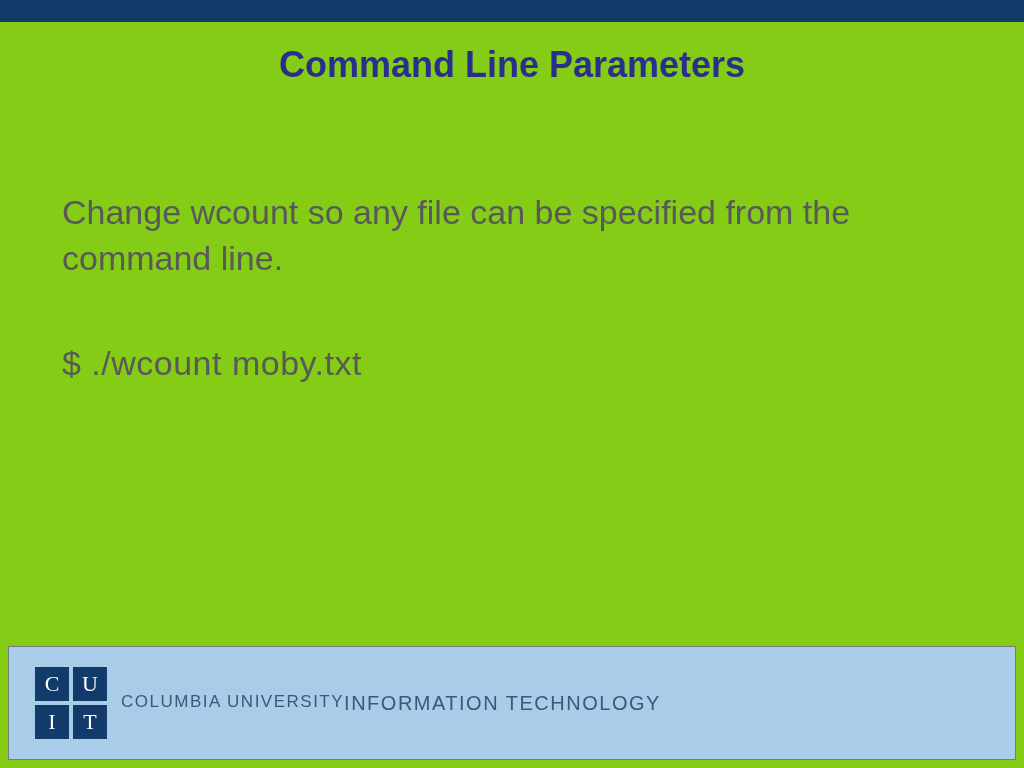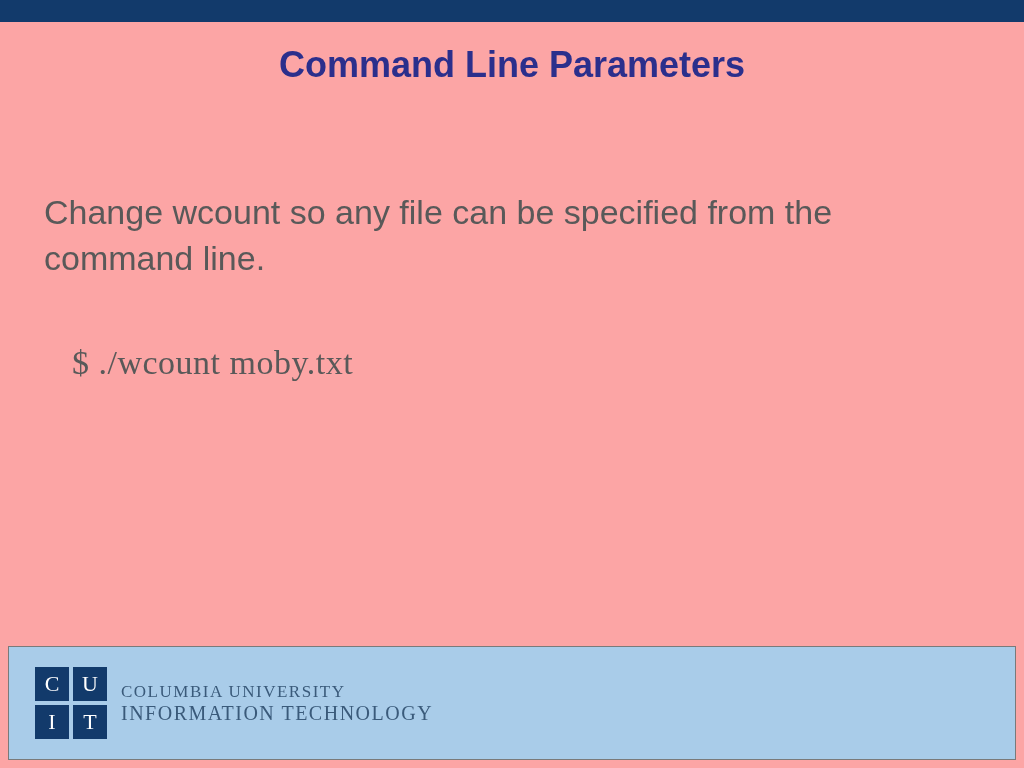--- a/index.html
+++ b/index.html
@@ -1,27 +1,27 @@
 <!DOCTYPE html>
 <html><head>
 <meta charset="utf-8">
 <style>
   * { margin: 0; padding: 0; box-sizing: border-box; }
   html, body { width: 1024px; height: 768px; overflow: hidden; font-family: Arial, Helvetica, sans-serif; background: #fff; }
-  .slide { position: relative; width: 1024px; height: 768px; background: #fca5a5; }
+  .slide { position: relative; width: 1024px; height: 768px; background: #84cc16; }
   .top-bar { position: absolute; top: 0; left: 0; width: 100%; height: 22px; background: #123a6b; }
   .title { position: absolute; top: 44px; left: 0; width: 100%; text-align: center; font-size: 36px; font-weight: bold; color: #2b2f8c; }
-  .body { position: absolute; top: 190px; left: 44px; right: 62px; }
+  .body { position: absolute; top: 190px; left: 62px; right: 62px; }
   .body-text { font-size: 34px; color: #595959; line-height: 1.35; }
-  .code { font-family: Liberation Serif, serif; font-size: 34px; color: #595959; margin-top: 62px; letter-spacing: 0.5px; margin-left: 28px; }
+  .code { font-family: Liberation Sans, sans-serif; font-size: 34px; color: #595959; margin-top: 62px; letter-spacing: 0.5px; }
   .footer { position: absolute; left: 8px; right: 8px; bottom: 8px; height: 114px; background: #a9cce9; border: 1px solid #7a7a7a; }
   .logo-wrap { position: absolute; left: 26px; top: 50%; transform: translateY(-50%); display: flex; align-items: center; gap: 14px; }
   .logo-grid { display: grid; grid-template-columns: 34px 34px; grid-template-rows: 34px 34px; gap: 4px; }
   .logo-cell { background: #123a6b; color: #fff; display: flex; align-items: center; justify-content: center; font-family: Georgia, 'Times New Roman', serif; font-size: 22px; font-weight: normal; }
-  .logo-text { display: flex; flex-direction: column; color: #3a5a7a; font-family: Liberation Serif, serif; }
+  .logo-text { display: flex; flex-direction: row; color: #3a5a7a; font-family: Liberation Sans, sans-serif; }
   .logo-text .line1 { font-size: 17px; letter-spacing: 1.5px; font-variant: small-caps; }
   .logo-text .line2 { font-size: 20px; letter-spacing: 1.5px; font-variant: small-caps; }
 </style>
 </head>
 <body>
 
 <div class="slide">
 
   <div class="top-bar"></div>
 

